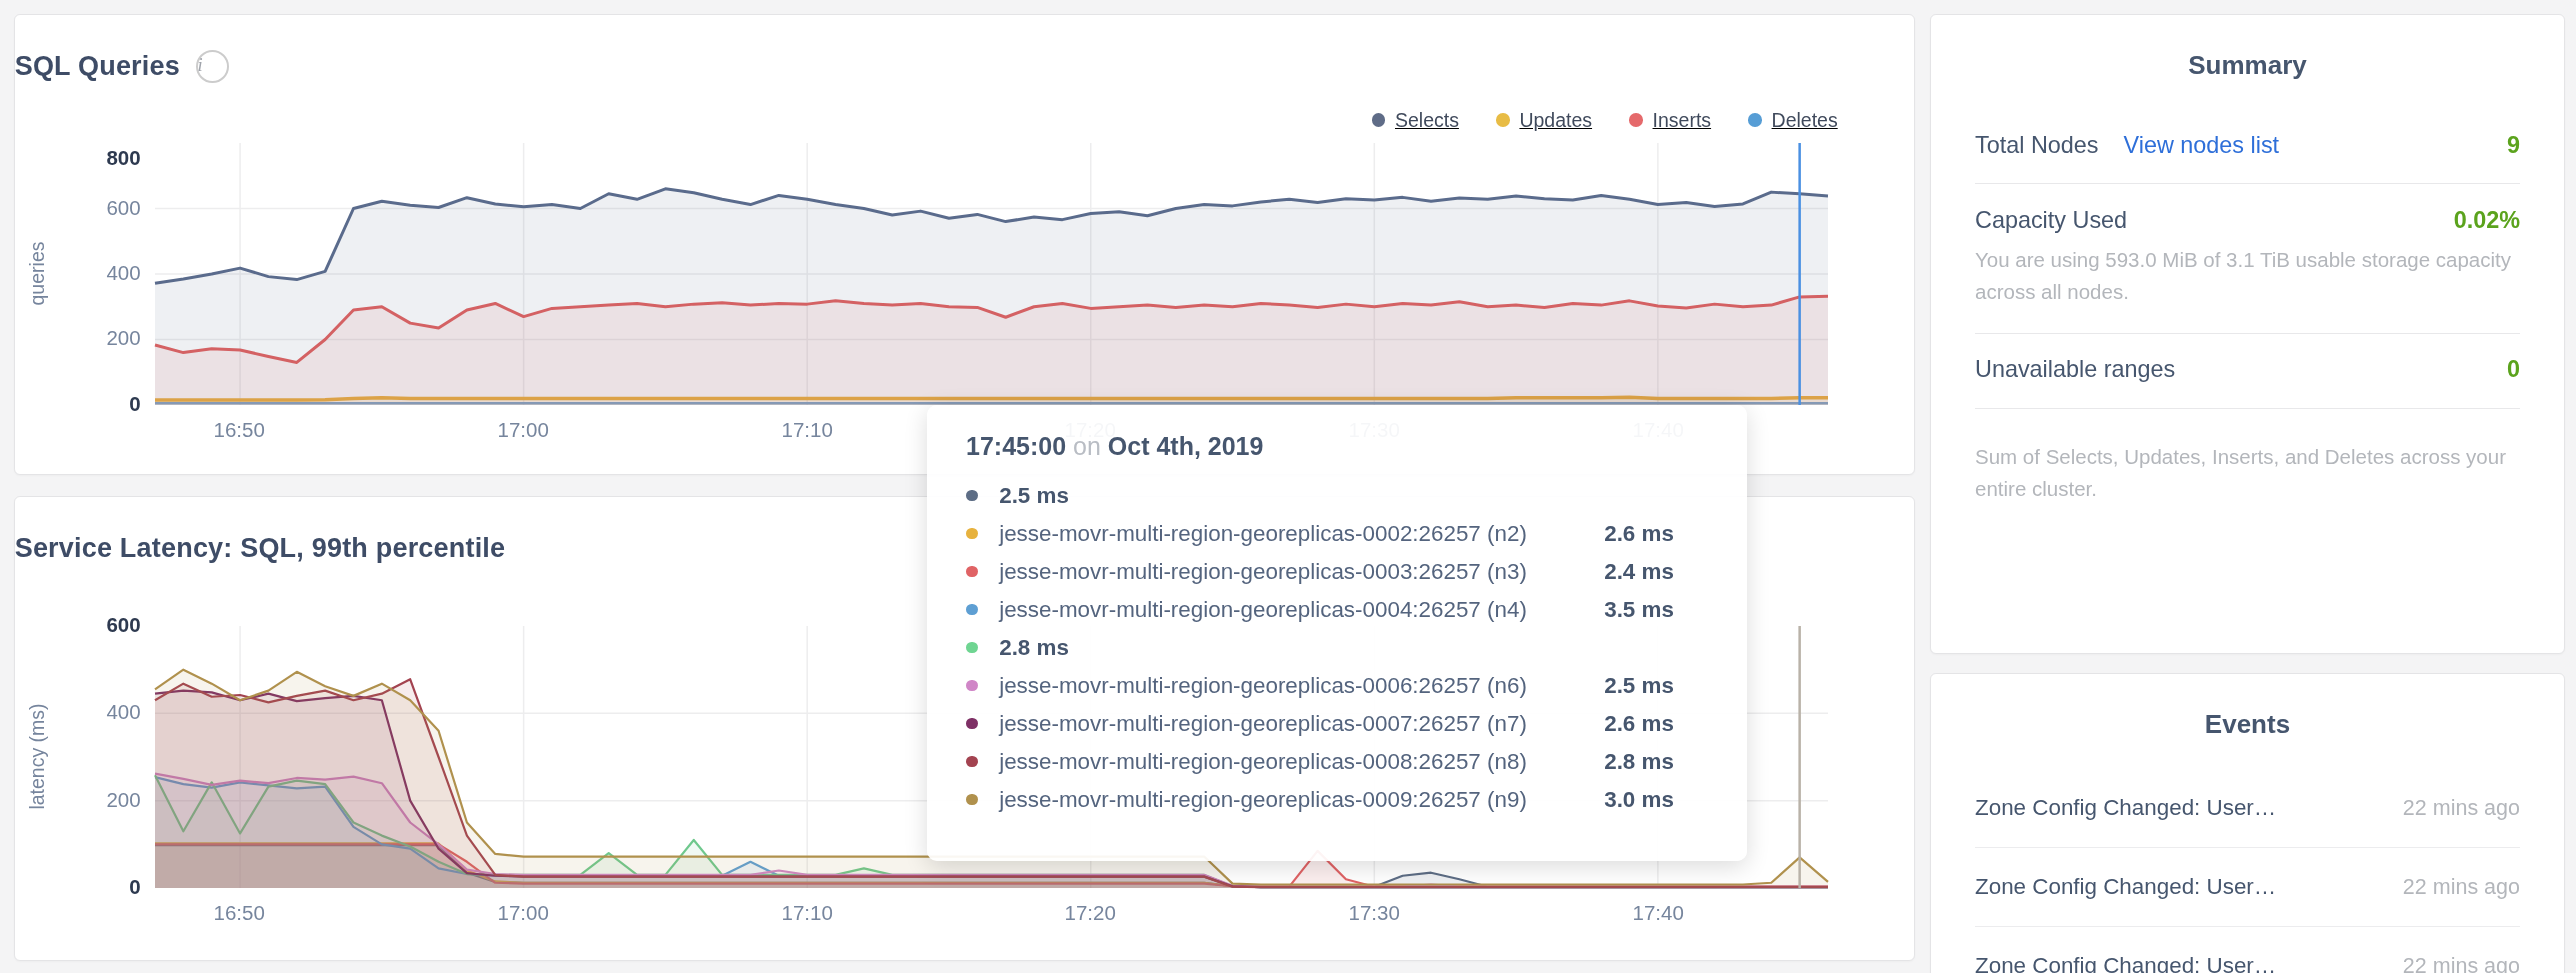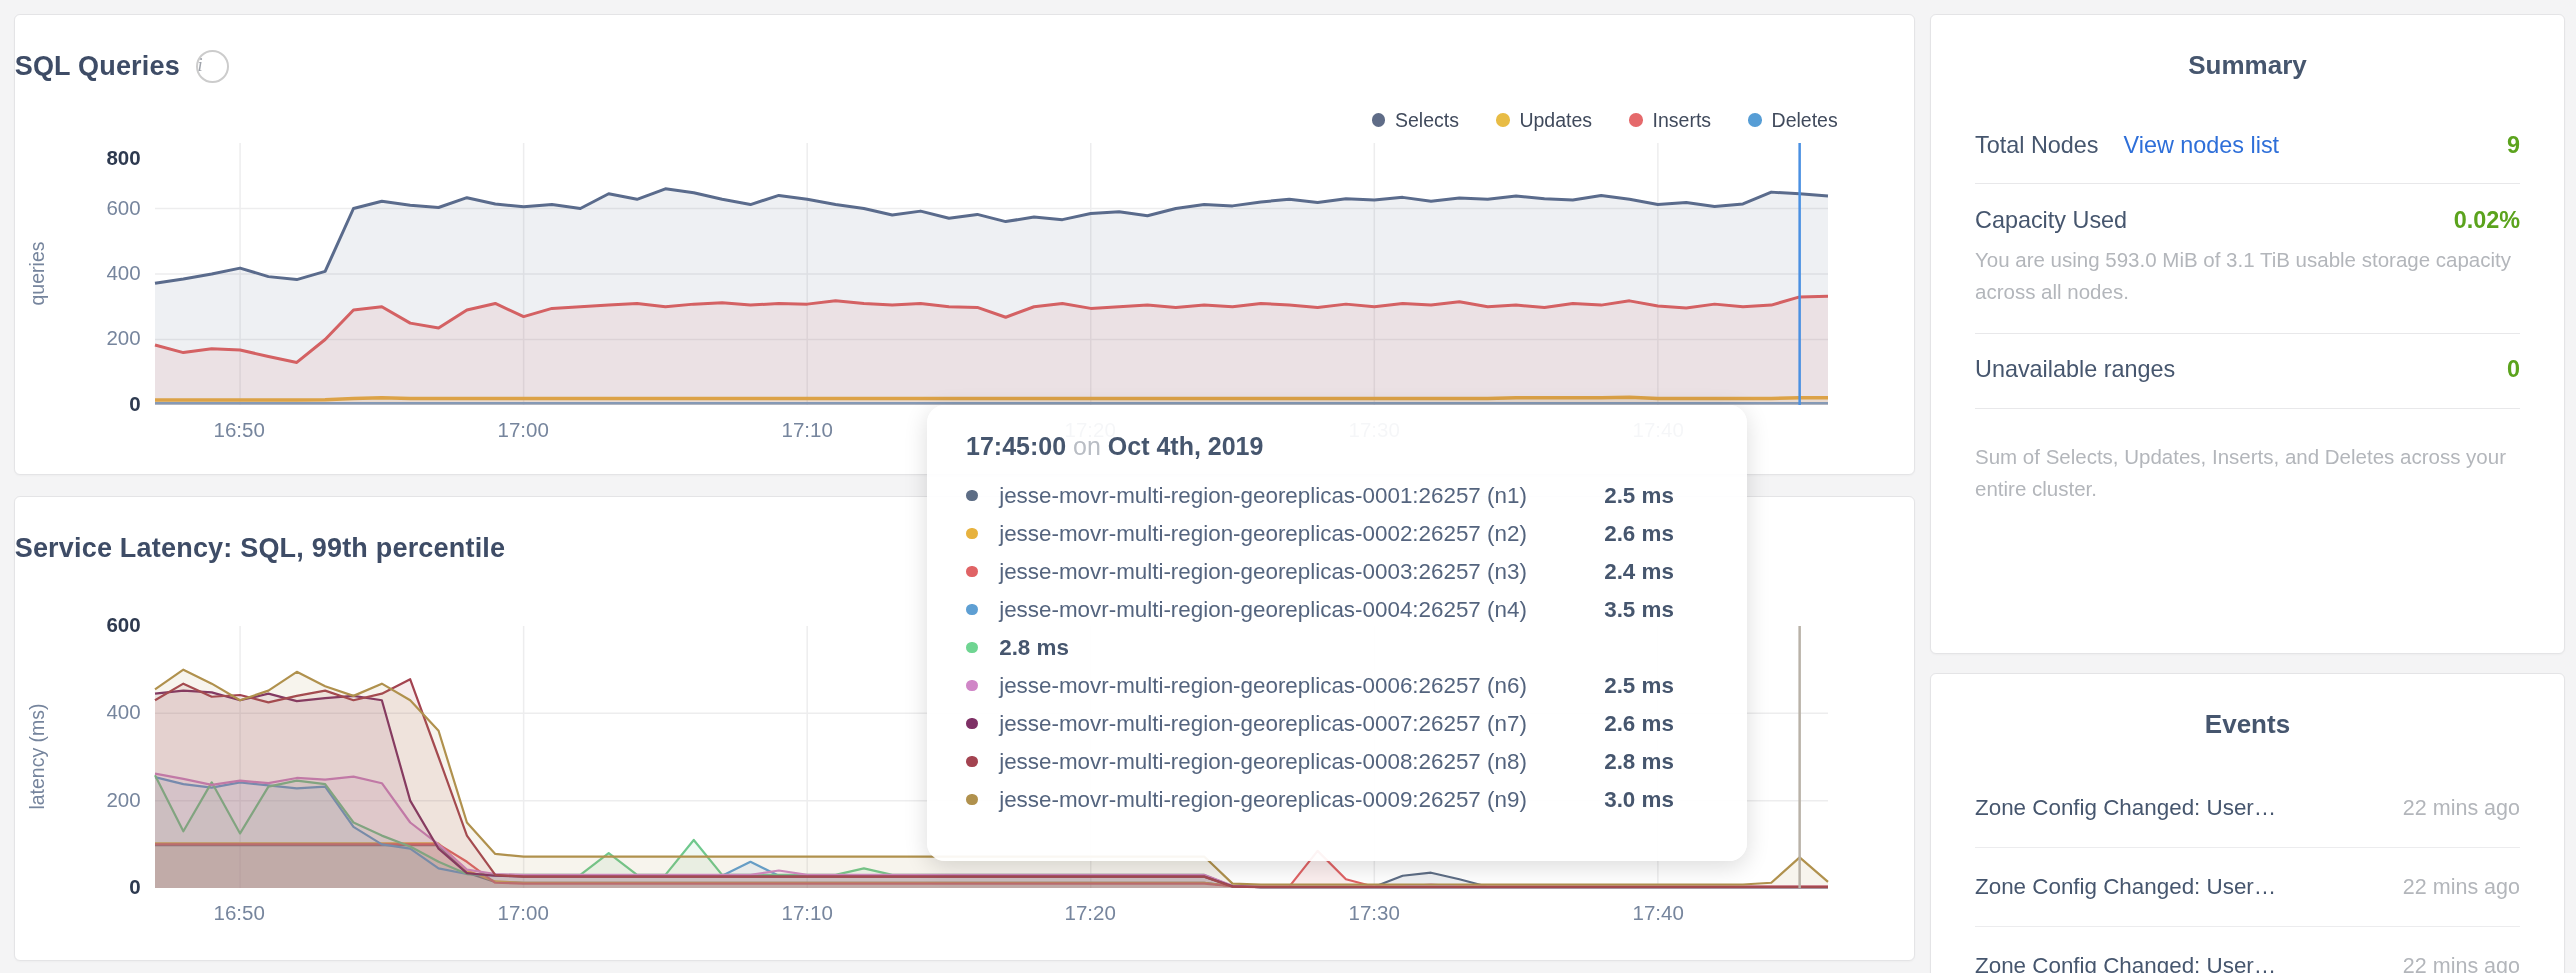--- a/index.html
+++ b/index.html
@@ -18,37 +18,37 @@
     position:absolute;left:0;right:0;top:35px;text-align:left;
     color:#3e4c66;font-size:27px;font-weight:bold;letter-spacing:0.2px;
   }
   .chart-title-row .t{vertical-align:middle;}
   .info-icon{
     display:inline-block;vertical-align:middle;margin-left:15.6px;
     width:29px;height:29px;line-height:27px;border:2px solid #cccccc;
     border-radius:50%;color:#a0a4ab;font-size:18.5px;font-weight:normal;
     font-family:"Liberation Serif","DejaVu Serif",serif;font-style:italic;
   }
-  .legend{position:absolute;top:94px;right:76px;display:flex;gap:37px;}
+  .legend{position:absolute;top:94px;right:76px;display:flex;gap:37px;text-decoration:underline;}
   .legend-item{display:flex;align-items:center;gap:9.8px;cursor:pointer;}
   .legend-dot{width:13.7px;height:13.7px;border-radius:50%;}
   .legend-label{font-size:19.5px;color:#404a5c;}
   .plot{position:absolute;}
   .plot svg{position:absolute;left:0;top:0;overflow:visible;}
   .ytick{position:absolute;width:78px;text-align:right;font-size:20.5px;color:#76859d;}
   .ytick.strong{color:#2e3a50;font-weight:bold;}
   .xtick{position:absolute;width:107px;text-align:center;font-size:20.5px;color:#76859d;}
   .ylab{
     position:absolute;font-size:19.5px;color:#76859d;white-space:nowrap;
     transform:rotate(-90deg);transform-origin:center;
   }
   
   .tooltip{
     position:absolute;left:927px;top:405px;width:820px;height:456px;
-    background:rgba(255,255,255,0.93);border-radius:18px;z-index:20;
+    background:rgba(255,255,255,0.93);border-radius:10px;z-index:20;
     box-shadow:0 5.9px 23.4px rgba(0,0,0,0.14);padding:27px 0 0 39px;box-sizing:border-box;
   }
   .tt-header{font-size:25px;color:#46566e;font-weight:bold;margin-bottom:15.6px;}
   .tt-header .on{color:#b9bdc4;font-weight:normal;}
   .tt-row{display:flex;align-items:center;height:38px;}
   .tt-dot{width:11.7px;height:11.7px;border-radius:50%;margin-right:21.5px;flex:none;}
   .tt-name{font-size:22.4px;color:#54647e;width:605px;}
   .tt-val{font-size:22.4px;color:#46566e;font-weight:bold;}
   
   .side-title{
@@ -183,21 +183,20 @@
 
 <div class="tooltip">
   <div class="tt-header">
     <span>17:45:00</span>
     <span class="on">on</span>
     <span>Oct 4th, 2019</span>
   </div>
   <div id="tt-rows">
       <div class="tt-row">
         <span class="tt-dot" style="background:#5d6d85"></span>
-        <span class="tt-name">jesse-movr-multi-region-georeplicas-0001:26257 (n1)</span>
         <span class="tt-val">2.5 ms</span>
       </div>
       <div class="tt-row">
         <span class="tt-dot" style="background:#e7b23e"></span>
         <span class="tt-name">jesse-movr-multi-region-georeplicas-0002:26257 (n2)</span>
         <span class="tt-val">2.6 ms</span>
       </div>
       <div class="tt-row">
         <span class="tt-dot" style="background:#e06365"></span>
         <span class="tt-name">jesse-movr-multi-region-georeplicas-0003:26257 (n3)</span>

